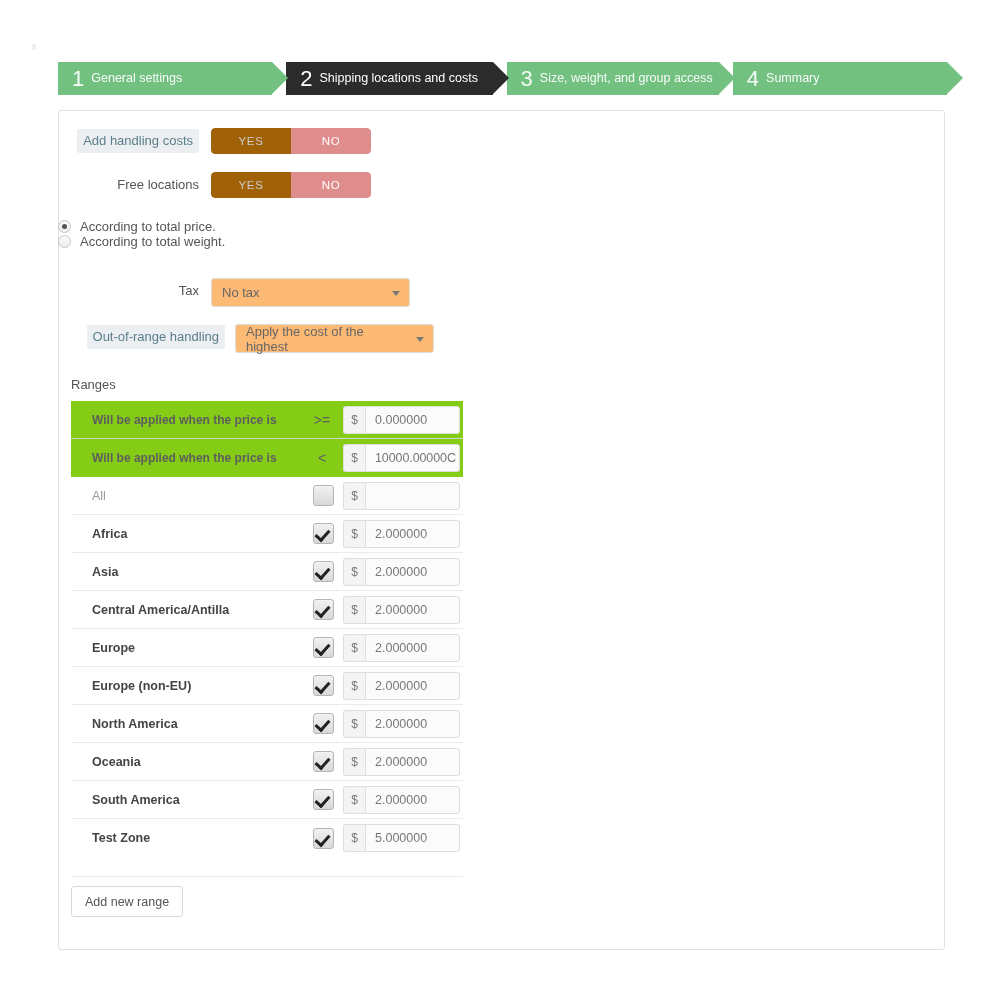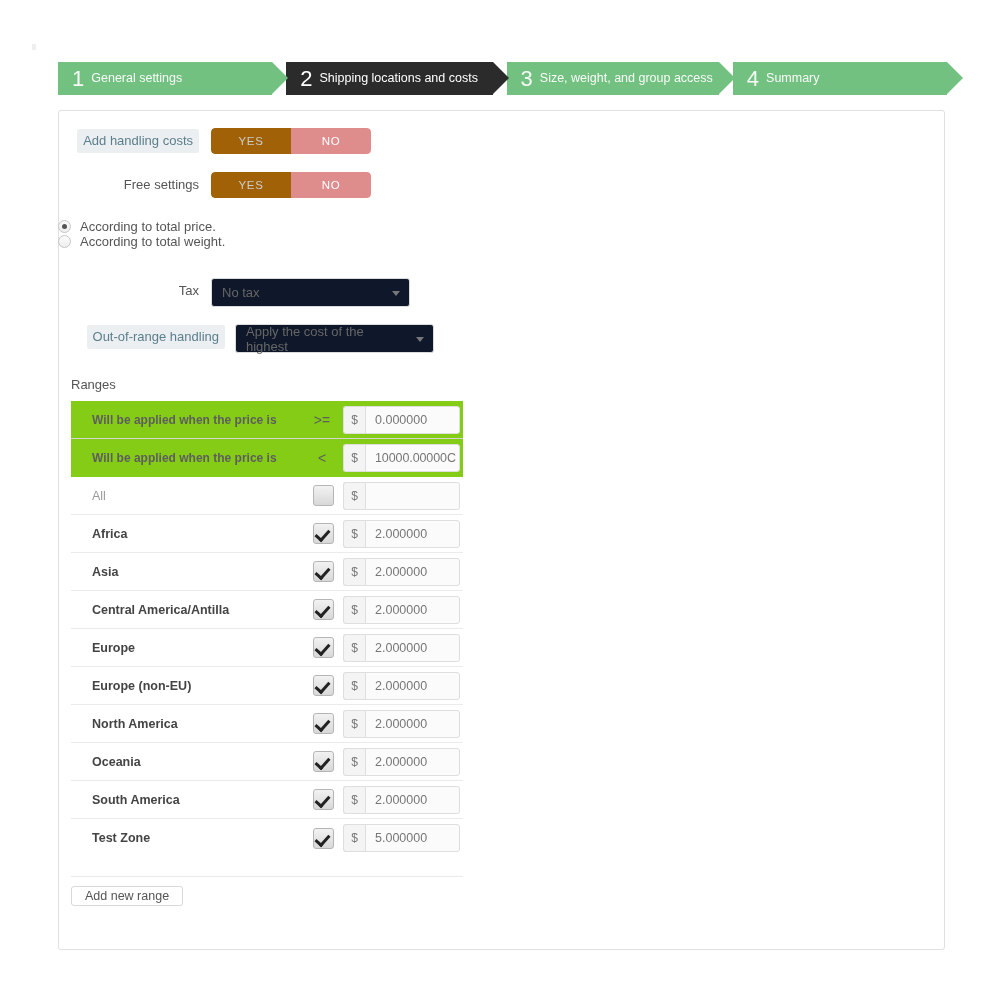--- a/index.html
+++ b/index.html
@@ -164,21 +164,21 @@
     left: 3px; top: 3px;
     width: 5px; height: 5px;
     border-radius: 50%;
     background: #555555;
   }
 
   
   .select-box {
     position: relative;
     height: 29px;
-    background: #0f172a;
+    background: #fdba74;
     border: 1px solid #dcdcdc;
     border-radius: 3px;
     box-sizing: border-box;
     display: flex;
     align-items: center;
     padding: 0 26px 0 10px;
     font-size: 13px;
     color: #666666;
   }
   .select-box .caret {
@@ -302,21 +302,21 @@
     left: 71px;
     top: 876px;
     width: 392px;
     height: 1px;
     background: #ebebeb;
   }
   .add-range-btn {
     position: absolute;
     left: 71px;
     top: 886px;
-    height: 20px;
+    height: 31px;
     padding: 0 13px;
     display: flex;
     align-items: center;
     background: #ffffff;
     border: 1px solid #d8d8d8;
     border-radius: 3px;
     font-size: 12.5px;
     color: #555555;
     box-sizing: border-box;
   }
@@ -359,21 +359,21 @@
     <span class="form-label hinted">Add handling costs</span>
   </div>
   <div class="toggle">
     <div class="toggle-btn off-state">YES</div>
     <div class="toggle-btn on-state">NO</div>
   </div>
 </div>
 
 <div class="form-row" style="left:58px; top:172px;">
   <div class="label-wrap">
-    <span class="form-label" style="width:auto;padding:0;display:inline;">Free settings</span>
+    <span class="form-label" style="width:auto;padding:0;display:inline;">Free locations</span>
   </div>
   <div class="toggle">
     <div class="toggle-btn off-state">YES</div>
     <div class="toggle-btn on-state">NO</div>
   </div>
 </div>
 
 <div class="form-row" style="left:58px; top:216px;">
   <div class="radio-group">
     <label class="radio-line">

